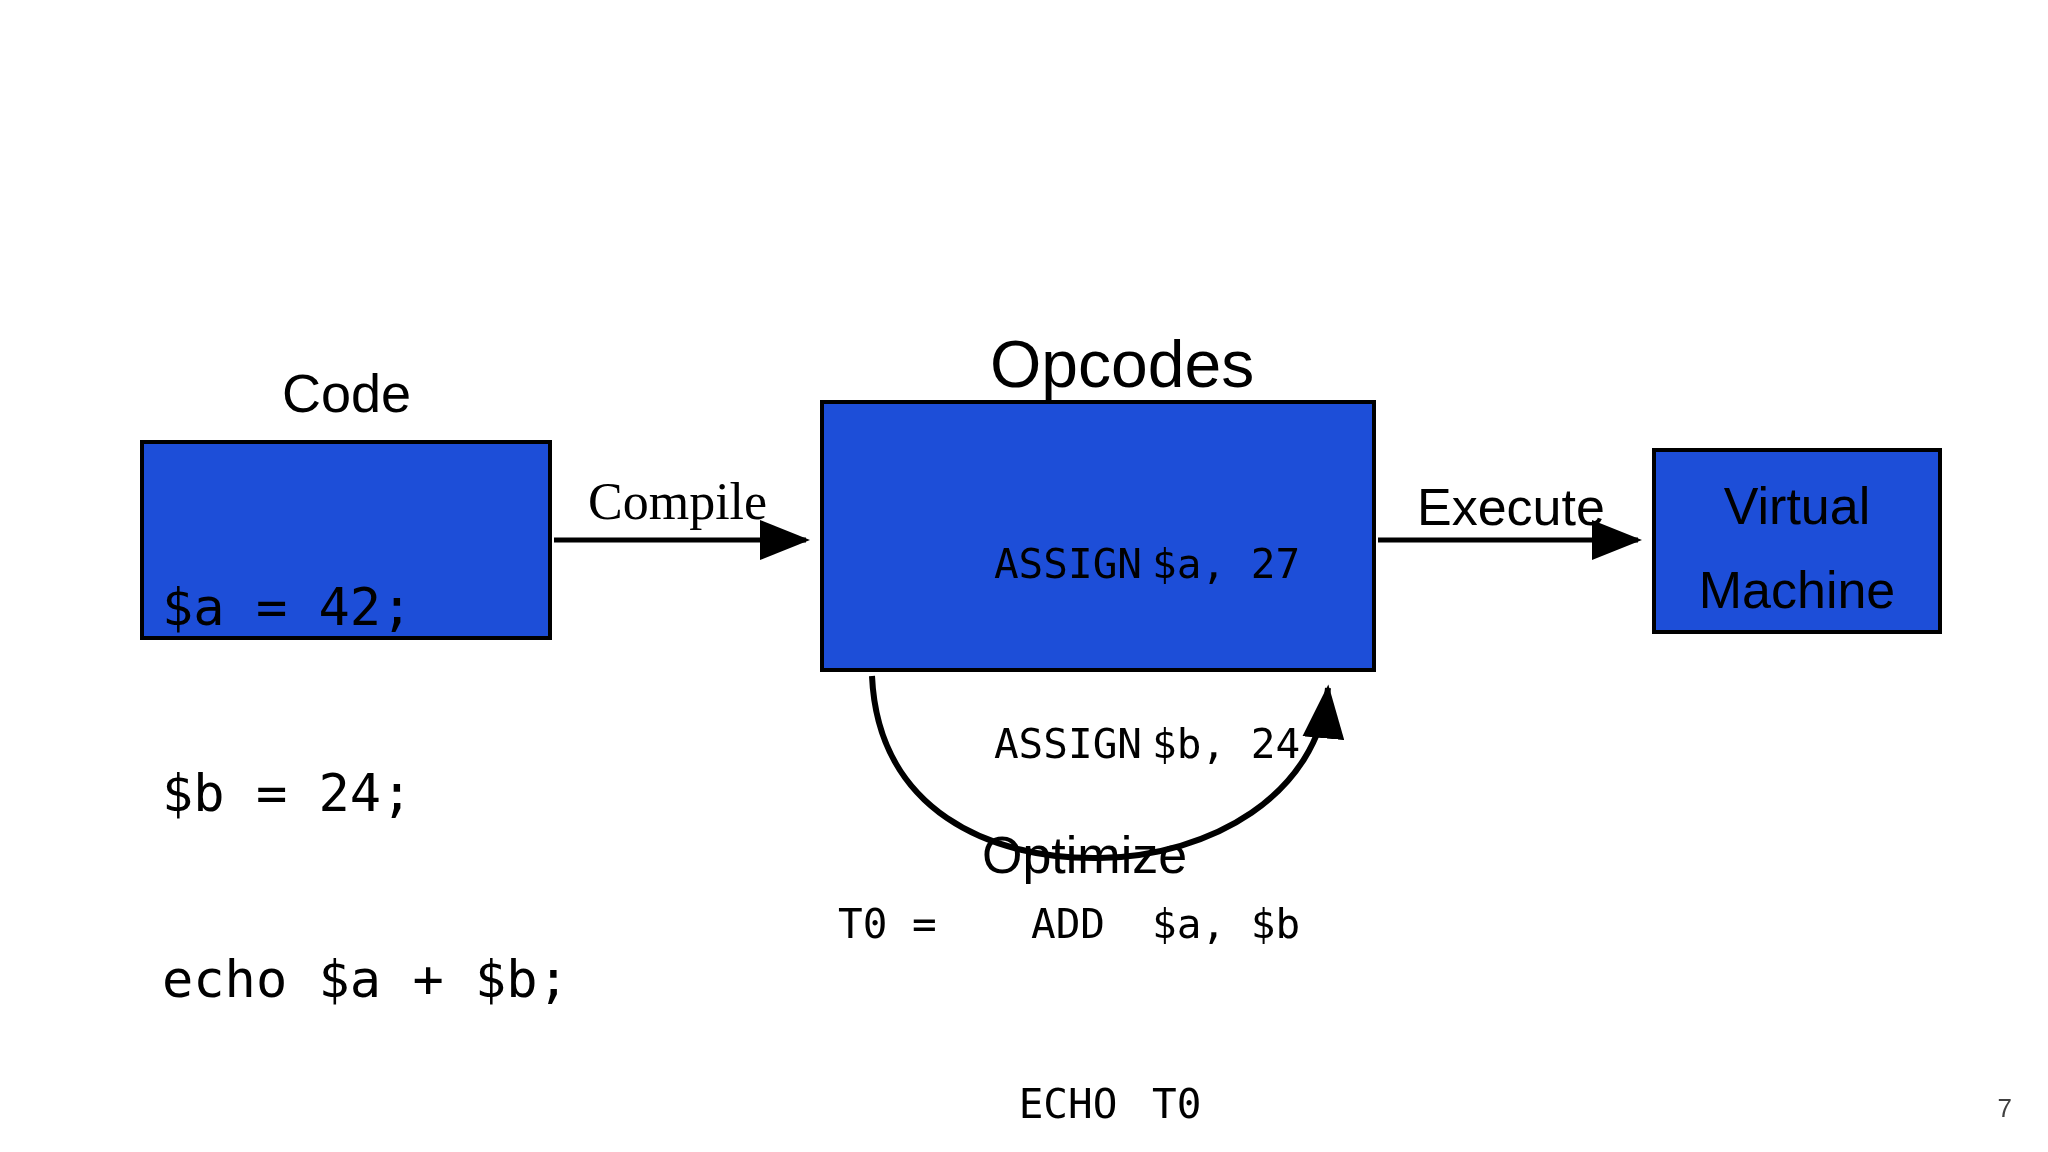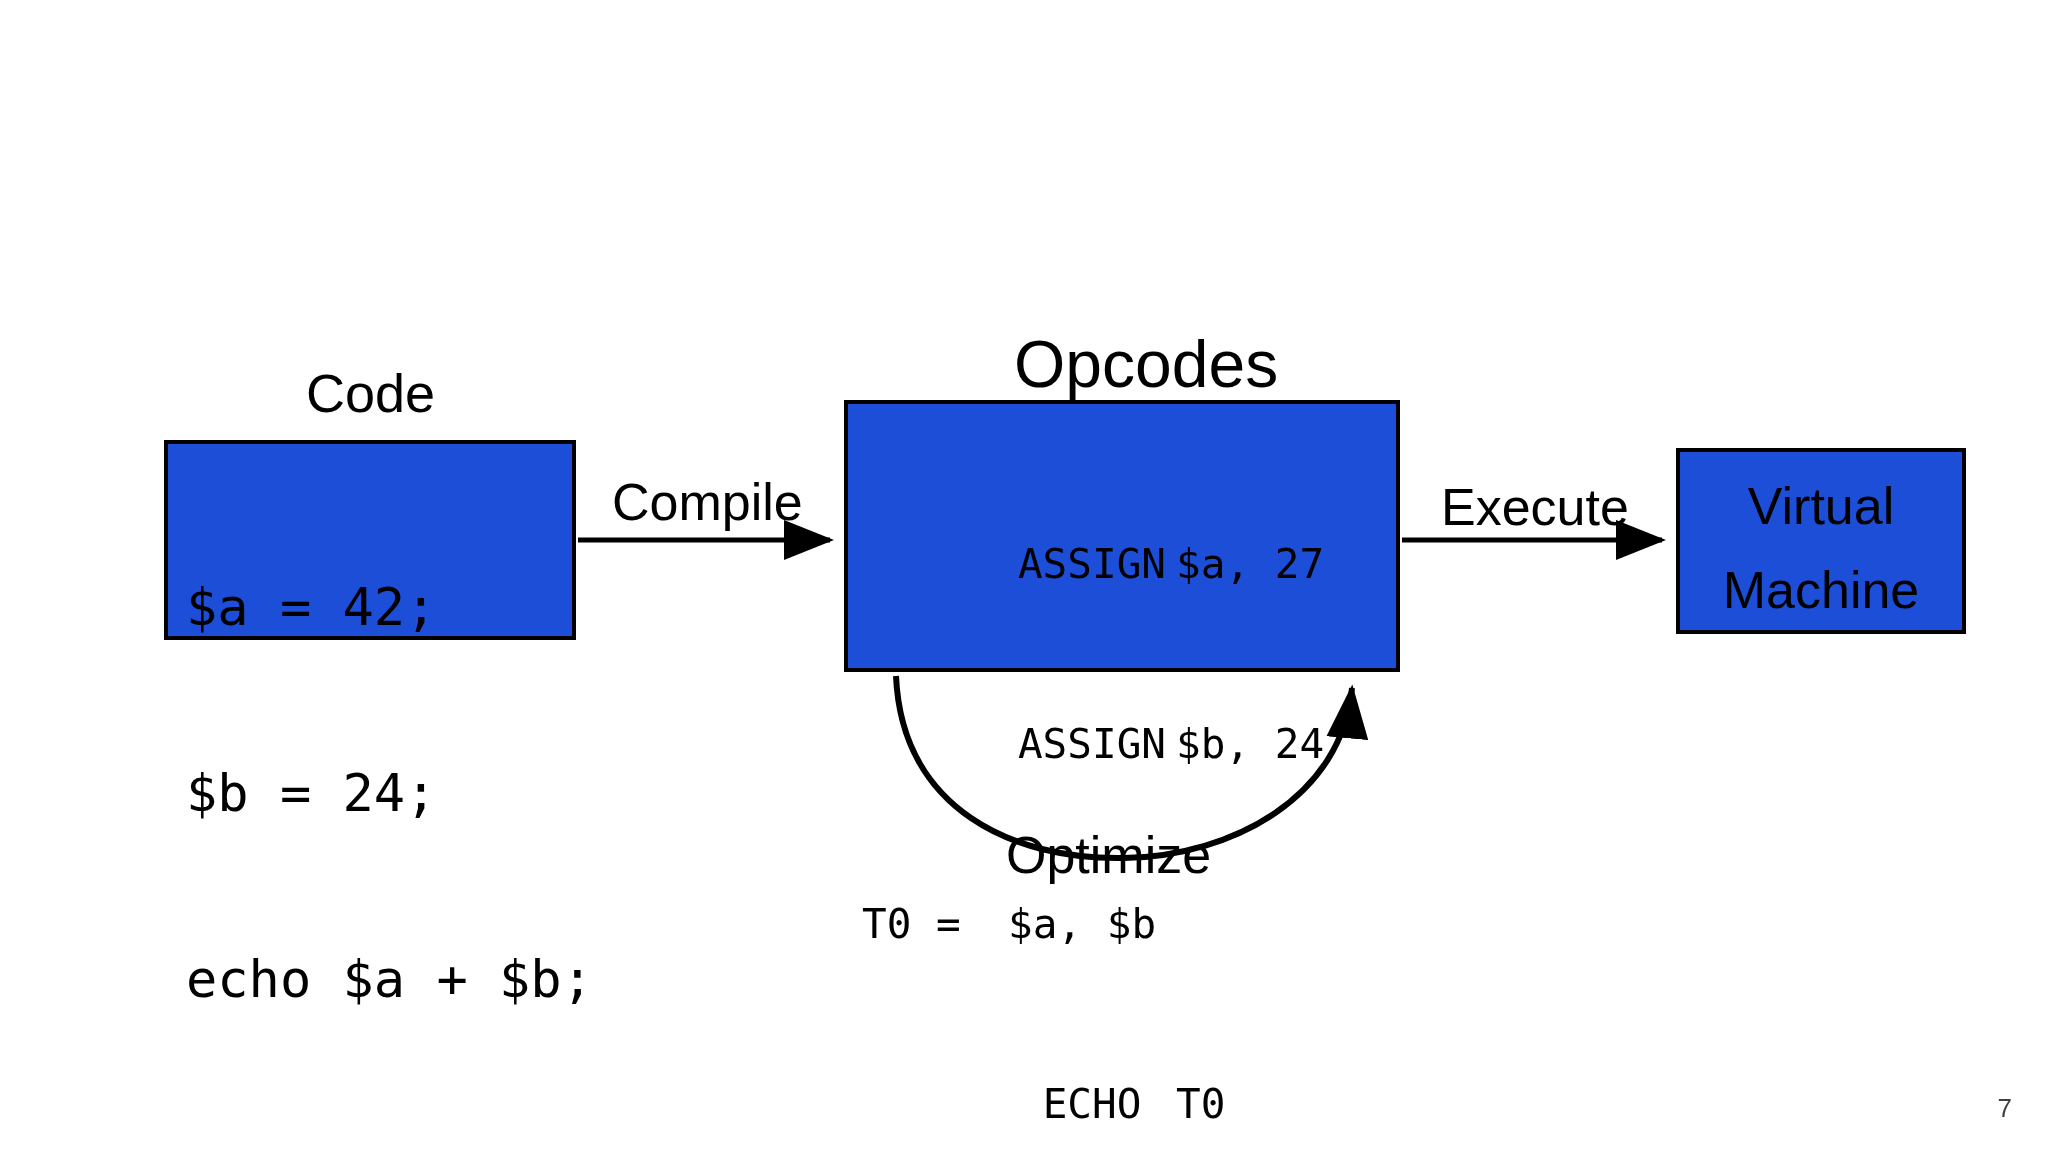--- a/index.html
+++ b/index.html
@@ -12,21 +12,20 @@
     height: 1152px;
     position: relative;
     overflow: hidden;
     font-family: "Liberation Sans", sans-serif;
     color: #000000;
   }
 
   .slide {
     position: absolute;
     inset: 0;
-    margin-left: 24px;
   }
 
   
   .label {
     position: absolute;
     font-family: "Liberation Sans", sans-serif;
     font-size: 52px;
     line-height: 1.05;
     color: #000000;
     white-space: nowrap;
@@ -119,20 +118,21 @@
     top: 12px;
     text-align: center;
     font-size: 52px;
     line-height: 84px;
   }
 
   
   #compile-label {
     left: 588px;
     top: 475px;
+    font-family: Liberation Serif, serif;
   }
   #execute-label {
     left: 1417px;
     top: 480px;
   }
   #optimize-label {
     left: 982px;
     top: 828px;
   }
 
@@ -181,20 +181,21 @@
         <span class="op-name">ASSIGN</span>
         <span class="op-args">$a, 27</span>
       </div>
       <div class="op-row">
         <span class="op-dest"></span>
         <span class="op-name">ASSIGN</span>
         <span class="op-args">$b, 24</span>
       </div>
       <div class="op-row">
         <span class="op-dest">T0 =</span>
+        <span class="op-name">ADD</span>
         <span class="op-args">$a, $b</span>
       </div>
       <div class="op-row">
         <span class="op-dest"></span>
         <span class="op-name">ECHO</span>
         <span class="op-args">T0</span>
       </div>
     </div>
   </div>
 

